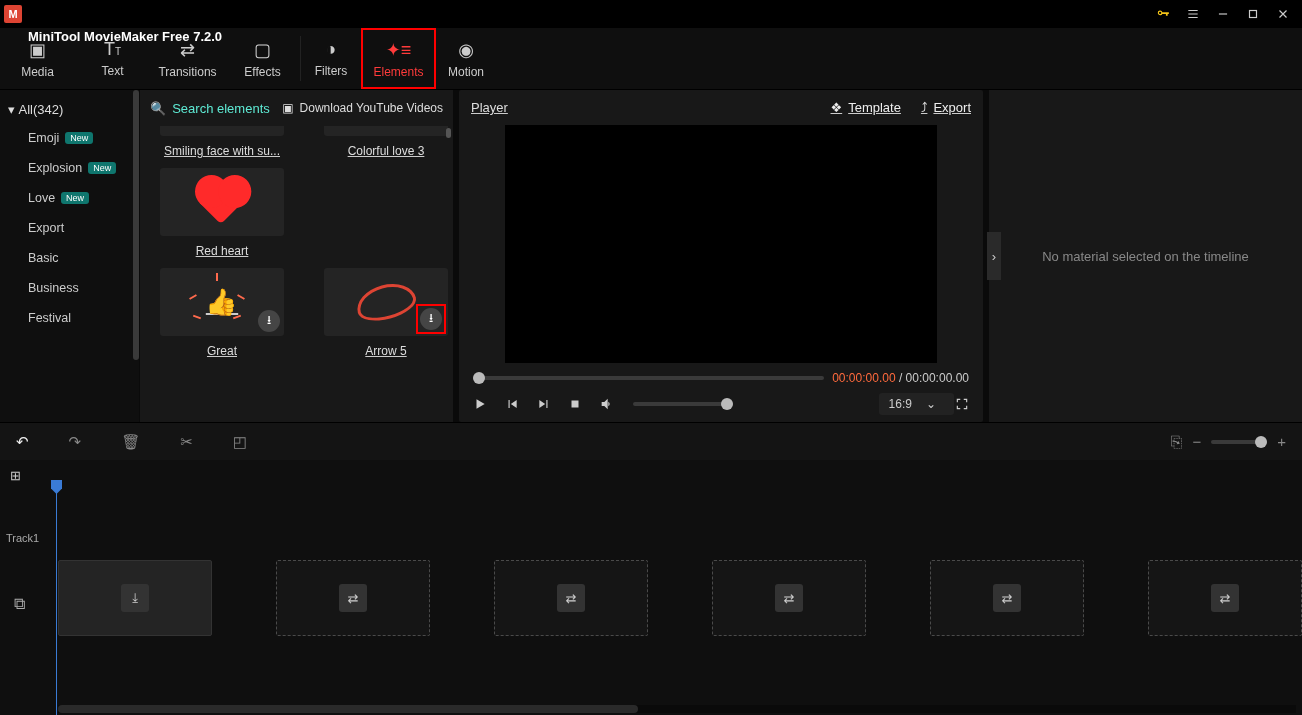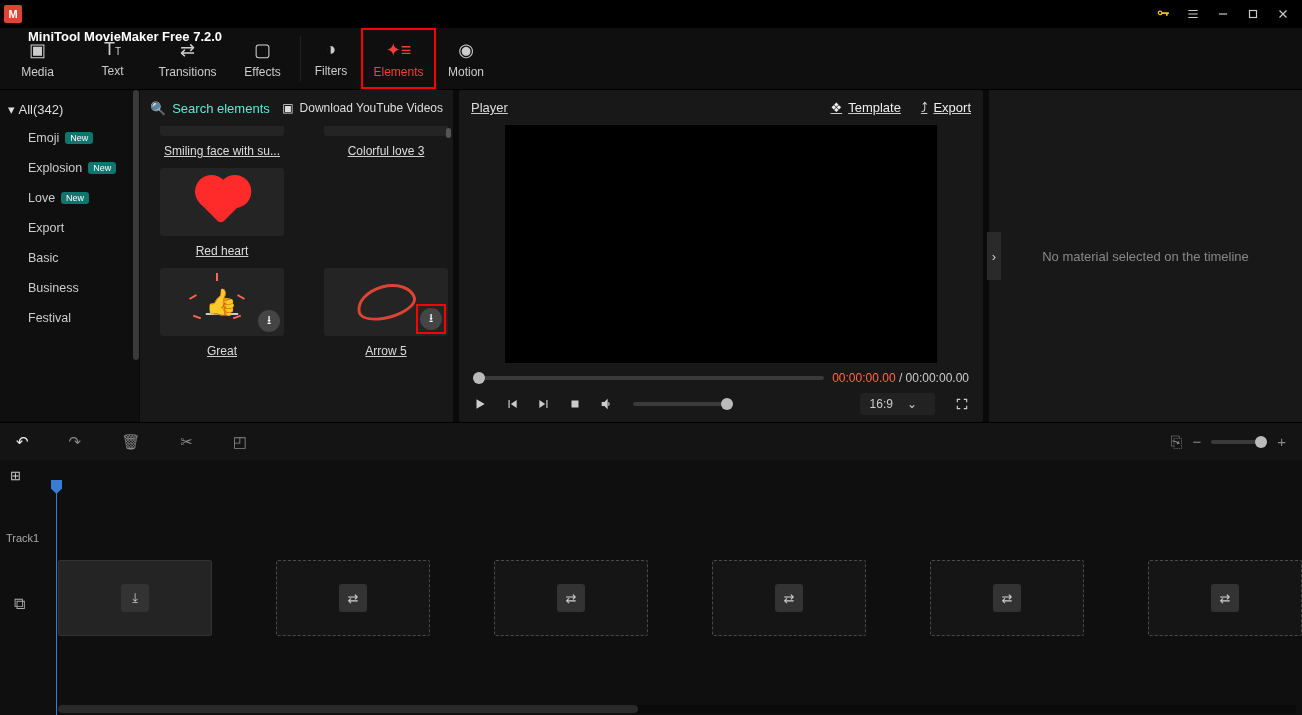--- a/index.html
+++ b/index.html
@@ -72,21 +72,21 @@
 .player .canvas { width: 432px; height: 238px; background: #000; }
 .player .scrubrow { padding: 8px 14px 0; display: flex; align-items: center; gap: 8px; }
 .player .scrub { flex: 1; height: 4px; background: #3a3a3a; border-radius: 2px; position: relative; }
 .player .scrub .knob { position: absolute; left: 0; top: -4px; width: 12px; height: 12px; background: #bbb; border-radius: 50%; }
 .player .tc { font-size: 12px; }
 .player .tc .cur { color: #ff6a3d; }
 .player .ctrls { height: 38px; display: flex; align-items: center; padding: 0 14px; gap: 18px; }
 .player .ctrls .cbtn { color: #ccc; cursor: pointer; display: flex; align-items: center; }
 .player .vol { width: 100px; height: 4px; background: #3a3a3a; border-radius: 2px; position: relative; }
 .player .vol .vknob { position: absolute; right: 0; top: -4px; width: 12px; height: 12px; background: #bbb; border-radius: 50%; }
-.player .ctrls .rside { margin-left: auto; display: flex; gap: 20px; align-items: center; }
+.player .ctrls .rside { margin-left: auto; display: flex; gap: 1px; align-items: center; }
 .player .ratio { background: #222; padding: 4px 18px 4px 10px; border-radius: 3px; font-size: 12px; display: flex; align-items: center; gap: 14px; }
 
 
 .inspector { flex: 1; background: #181818; margin-left: 6px; display: flex; align-items: center; justify-content: center; color: #888; font-size: 13px; position: relative; }
 .inspector .expand { position: absolute; left: -2px; top: 50%; transform: translateY(-50%); width: 14px; height: 48px; background: #2a2a2a; display: flex; align-items: center; justify-content: center; color: #ccc; cursor: pointer; }
 
 
 .editbar { height: 38px; background: #141414; display: flex; align-items: center; padding: 0 16px; gap: 40px; border-top: 1px solid #000; }
 .editbar .ebtn { color: #888; cursor: pointer; font-size: 15px; }
 .editbar .ebtn.on { color: #eee; }

